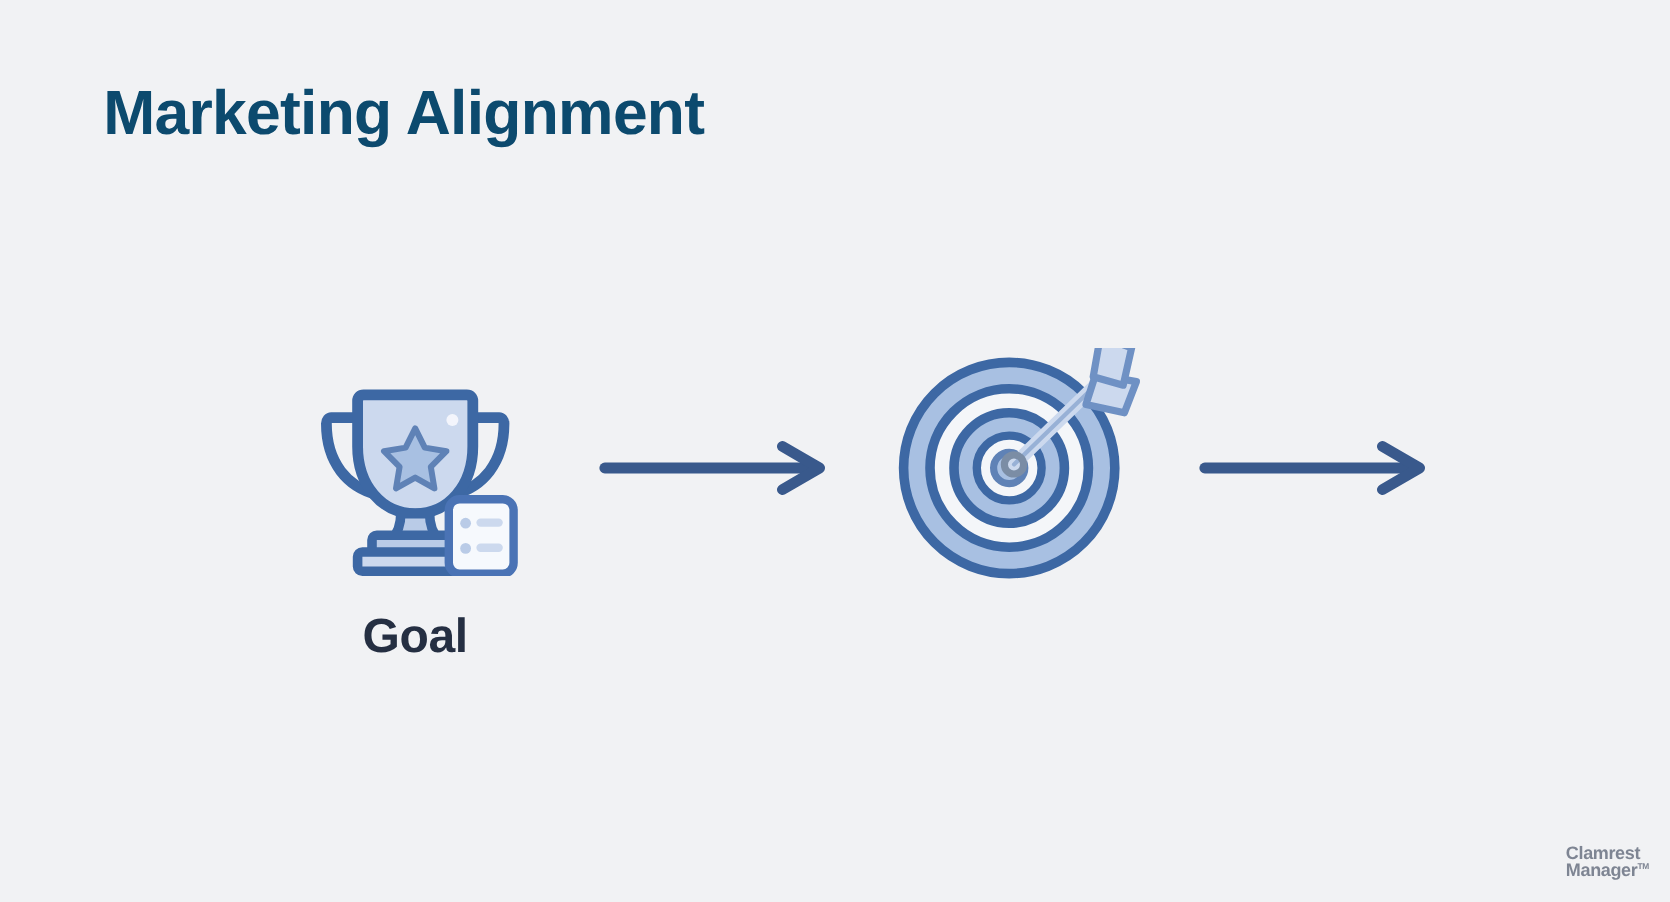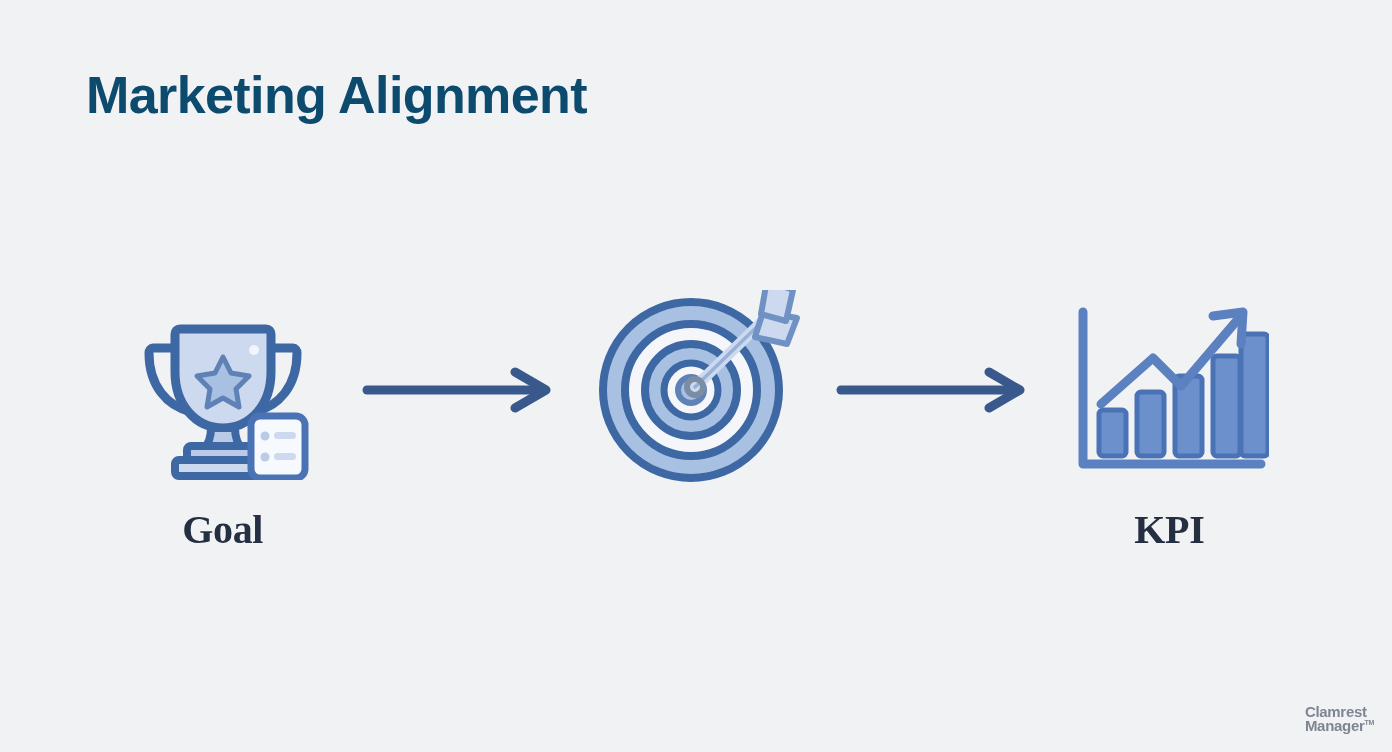--- a/index.html
+++ b/index.html
@@ -37,21 +37,20 @@
   #flow {
     position: absolute;
     left: 86px;
     top: 290px;
     width: 1220px;
     height: 300px;
     display: flex;
     flex-direction: row;
     align-items: flex-start;
     justify-content: center;
-    font-family: Liberation Serif, serif;
   }
 
   .stage {
     width: 300px;
     display: flex;
     flex-direction: column;
     align-items: center;
   }
 
   .stage-icon {
@@ -174,38 +173,20 @@
       </div>
     </div>
 
     <div class="connector">
       <svg width="196" height="46" viewBox="0 0 196 46">
         <line x1="6" y1="23" x2="172" y2="23" stroke="#39598c" stroke-width="9" stroke-linecap="round"></line>
         <polyline points="154,5 185,23 154,41" fill="none" stroke="#39598c" stroke-width="9" stroke-linecap="round" stroke-linejoin="round"></polyline>
       </svg>
     </div>
 
-    <div class="stage">
-      <div class="stage-icon">
-        <svg width="200" height="180" viewBox="0 0 200 180">
-
-          <path d="M14 12 L14 164 L192 164" fill="none" stroke="#5b81c0" stroke-width="9" stroke-linecap="round" stroke-linejoin="round"></path>
-
-          <rect x="30" y="110" width="27" height="46" rx="4" fill="#6c90cb" stroke="#4a73b5" stroke-width="5"></rect>
-          <rect x="68" y="92" width="27" height="64" rx="4" fill="#6c90cb" stroke="#4a73b5" stroke-width="5"></rect>
-          <rect x="106" y="76" width="27" height="80" rx="4" fill="#6c90cb" stroke="#4a73b5" stroke-width="5"></rect>
-          <rect x="144" y="56" width="27" height="100" rx="4" fill="#6c90cb" stroke="#4a73b5" stroke-width="5"></rect>
-          <rect x="172" y="34" width="27" height="122" rx="4" fill="#6c90cb" stroke="#4a73b5" stroke-width="5"></rect>
-
-          <polyline points="32,104 84,58 112,86 170,18" fill="none" stroke="#5b81c0" stroke-width="9" stroke-linecap="round" stroke-linejoin="round"></polyline>
-          <polyline points="144,16 174,12 172,44" fill="none" stroke="#5b81c0" stroke-width="9" stroke-linecap="round" stroke-linejoin="round"></polyline>
-        </svg>
-      </div>
-      <div class="stage-label">KPI</div>
-    </div>
 
   </div>
 
   <div id="brand-logo">
     <span class="line1">Clamrest</span>
     <span class="line2"><span>Manager</span><span class="tm">TM</span></span>
   </div>
 
 </div>
 

